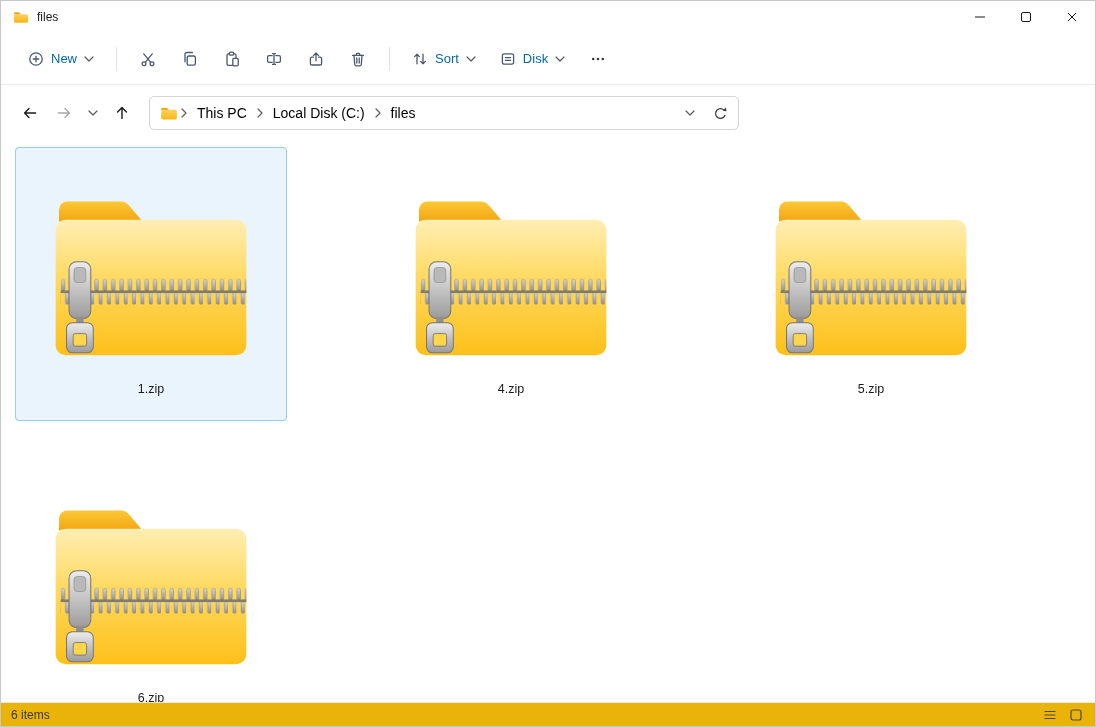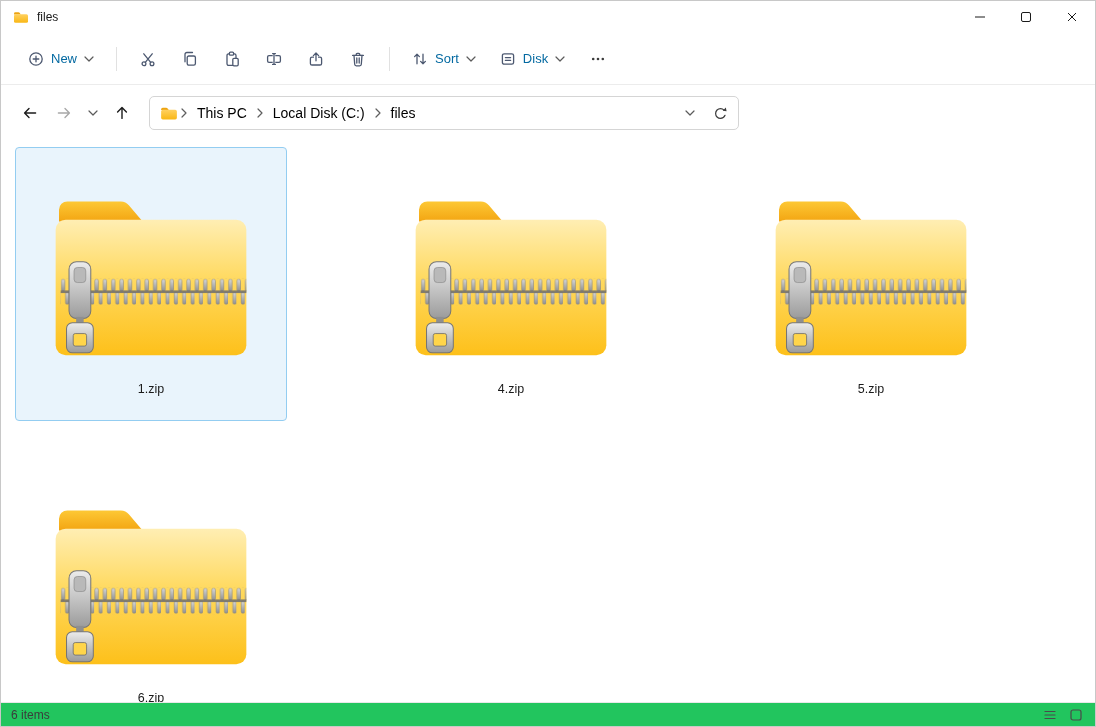--- a/index.html
+++ b/index.html
@@ -52,21 +52,21 @@
              column-gap:88px; row-gap:35px; align-content:start; overflow:hidden; }
   .file-item { width:272px; height:274px; border:1px solid transparent; border-radius:4px;
                display:flex; flex-direction:column; align-items:center; }
   .file-item.selected { background:var(--selection-bg,#e9f4fc); border-color:var(--selection-border,#93cdf1); }
   .file-icon { width:224px; height:184px; margin-top:30px; flex:none; }
   .file-label { margin-top:20px; font-size:12.5px; color:#1b1b1b; }
 
   
   .statusbar { position:absolute; left:0; right:0; bottom:0; height:24px; border-top:1px solid #e8e8e8;
                display:flex; align-items:center; padding:0 6px 0 10px; font-size:12px; color:#3b3b3b;
-               background:#22c55e; }
+               background:#eab308; }
   .status-spacer { flex:1; }
   .status-btn { width:26px; height:20px; display:flex; align-items:center; justify-content:center;
                 border:none; background:transparent; border-radius:3px; color:#4a4a4a; }
 
   svg { display:block; }
 </style>
 </head>
 <body>
 
 <div class="window">

